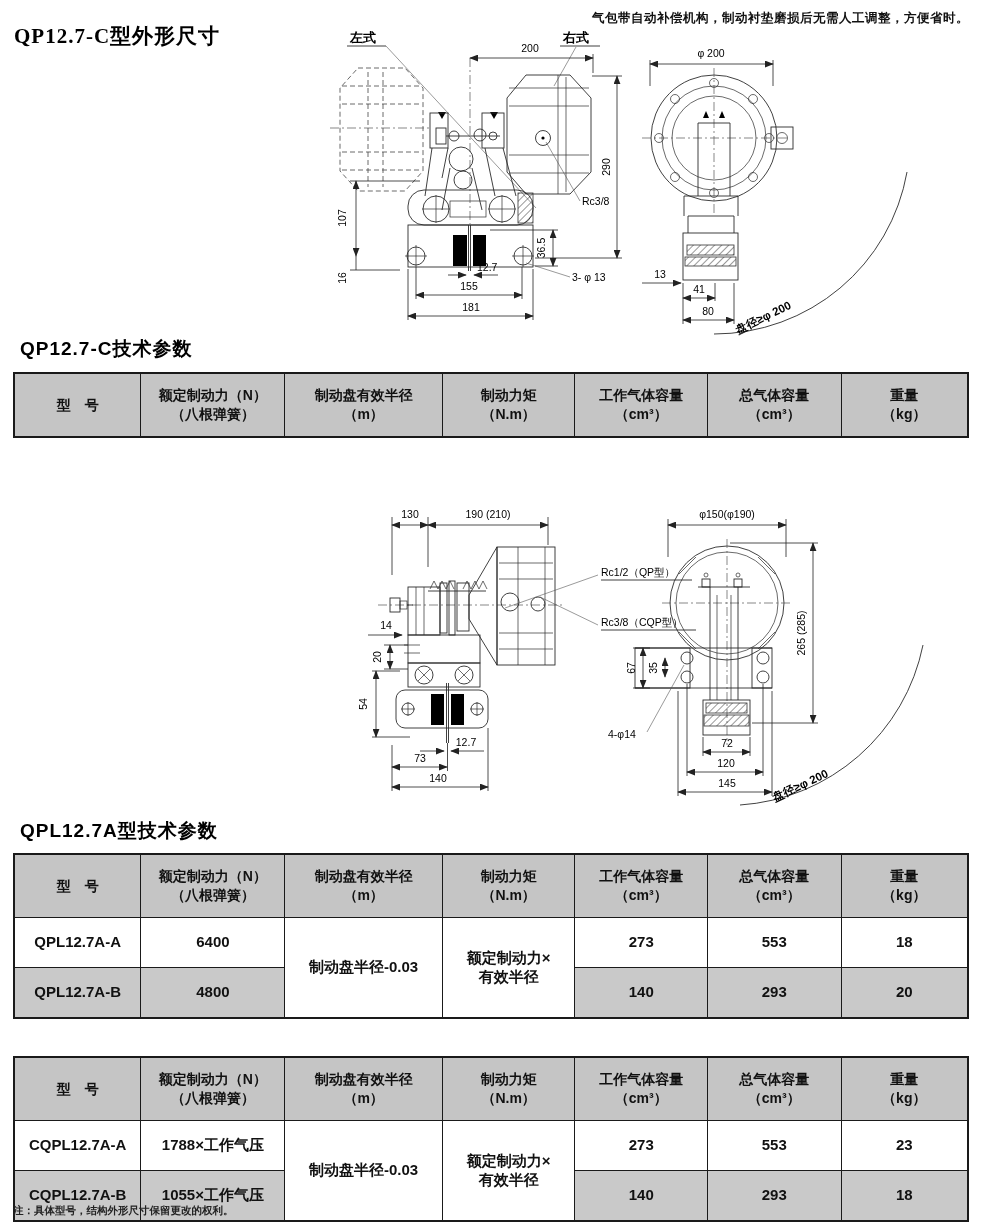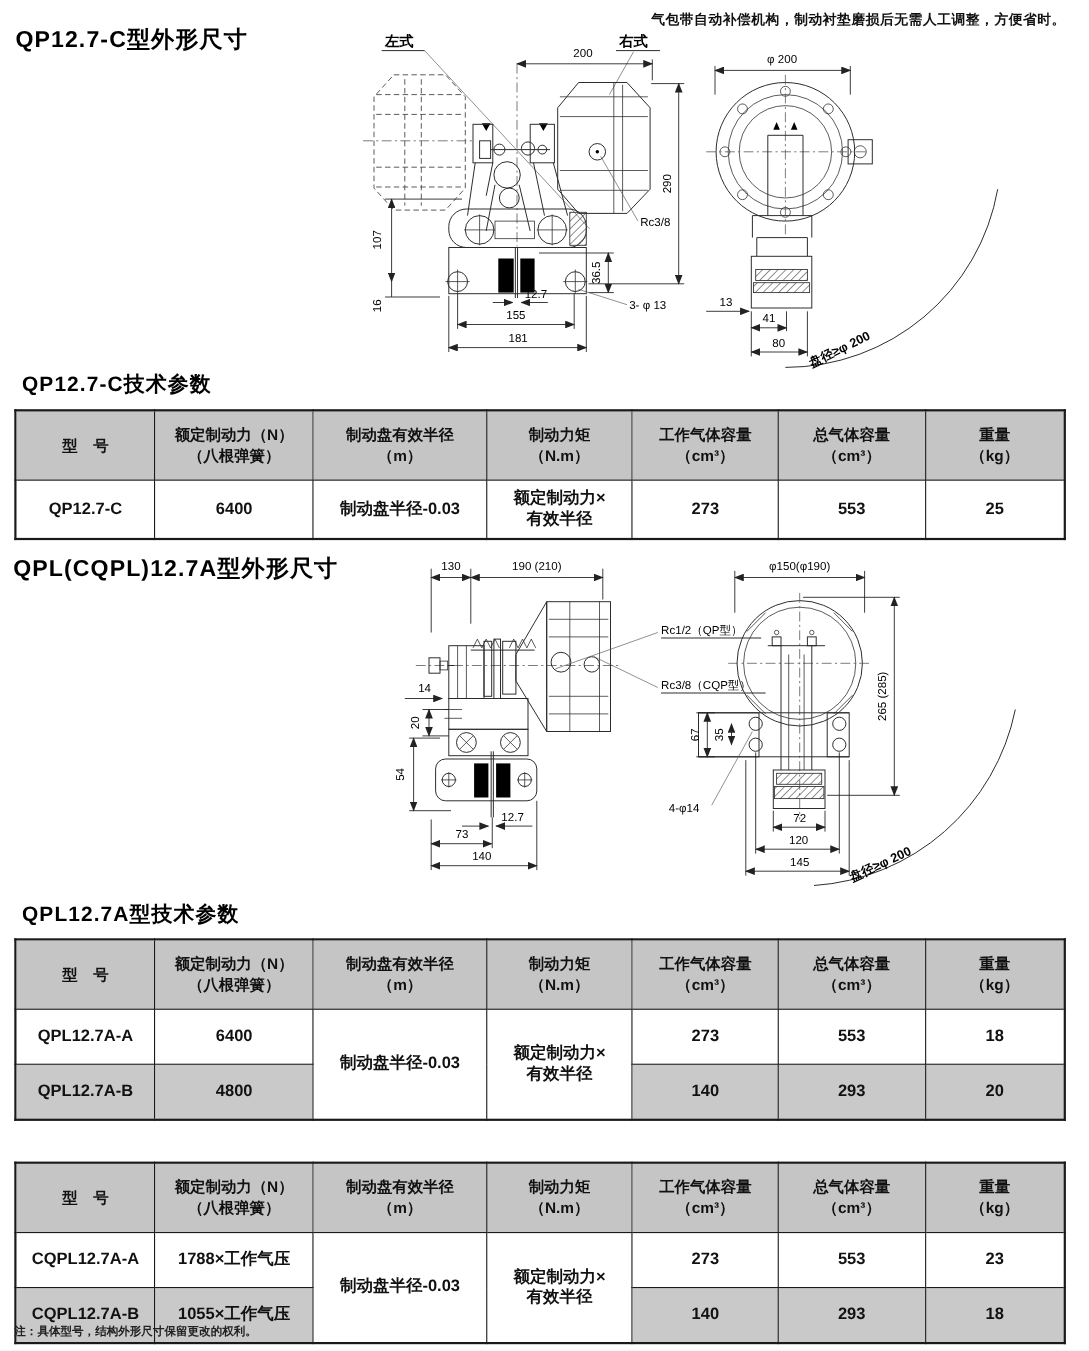--- a/index.html
+++ b/index.html
@@ -1,20 +1,20 @@
 <!DOCTYPE html>
 <html><head>
 <meta charset="utf-8">
 <style>
   html,body{margin:0;padding:0;background:#e8e8e8;}
   .page{position:relative;width:990px;height:1228px;background:#ffffff;overflow:hidden;
         font-family:"Liberation Sans","DejaVu Sans",sans-serif;color:#111;padding-left:21px;}
   .top-note{position:absolute;top:10px;right:42px;font-size:12.5px;font-weight:bold;letter-spacing:.5px;}
   .sec-title{position:absolute;font-weight:bold;color:#000;letter-spacing:1px;}
-  #title1{left:14px;top:22px;font-size:21px;}
+  #title1{left:14px;top:22px;font-size:21px;font-family:Liberation Serif, serif;}
   #title2{left:20px;top:336px;font-size:19px;}
   #title3{left:12px;top:503px;font-size:21px;}
   #title4{left:20px;top:818px;font-size:19px;}
   #title5{left:13px;top:1028px;font-size:19px;}
   table.spec{position:absolute;left:13px;width:956px;border-collapse:collapse;table-layout:fixed;
              border:2.4px solid #1a1a1a;}
   #table1{top:372px;} #table2{top:853px;} #table3{top:1056px;}
   table.spec th,table.spec td{border:1.6px solid #1a1a1a;text-align:center;vertical-align:middle;
              padding:2px 3px;overflow:hidden;}
   table.spec th{background:#c5c5c5;font-size:14px;font-weight:bold;height:58px;line-height:1.35;}
@@ -261,36 +261,23 @@
           </th>
       <th>
             <div>总气体容量</div>
             <div>（cm³）</div>
           </th>
       <th>
             <div>重量</div>
             <div>（kg）</div>
           </th>
     </tr>
-    <tr>
-      <td>QP12.7-C</td>
-      <td>6400</td>
-      <td>制动盘半径-0.03</td>
-      <td>
-            <div>额定制动力×</div>
-            <div>有效半径</div>
-          </td>
-      <td>273</td>
-      <td>553</td>
-      <td>25</td>
-    </tr>
   </tbody>
     </table>
 
-  <div class="sec-title" id="title3">QPL(CQPL)12.7A型外形尺寸</div>
 
   <svg id="svg2" width="640" height="305" viewBox="0 0 640 305">
     <defs>
       <marker id="ae2" markerWidth="9" markerHeight="7" refX="8.2" refY="3.5" orient="auto" markerUnits="userSpaceOnUse">
         <path d="M0,0 L9,3.5 L0,7 z" fill="#222"></path>
         </marker>
       <marker id="as2" markerWidth="9" markerHeight="7" refX="0.8" refY="3.5" orient="auto" markerUnits="userSpaceOnUse">
         <path d="M9,0 L0,3.5 L9,7 z" fill="#222"></path>
         </marker>
       <pattern id="h2" width="5" height="5" patternUnits="userSpaceOnUse" patternTransform="rotate(45)">

